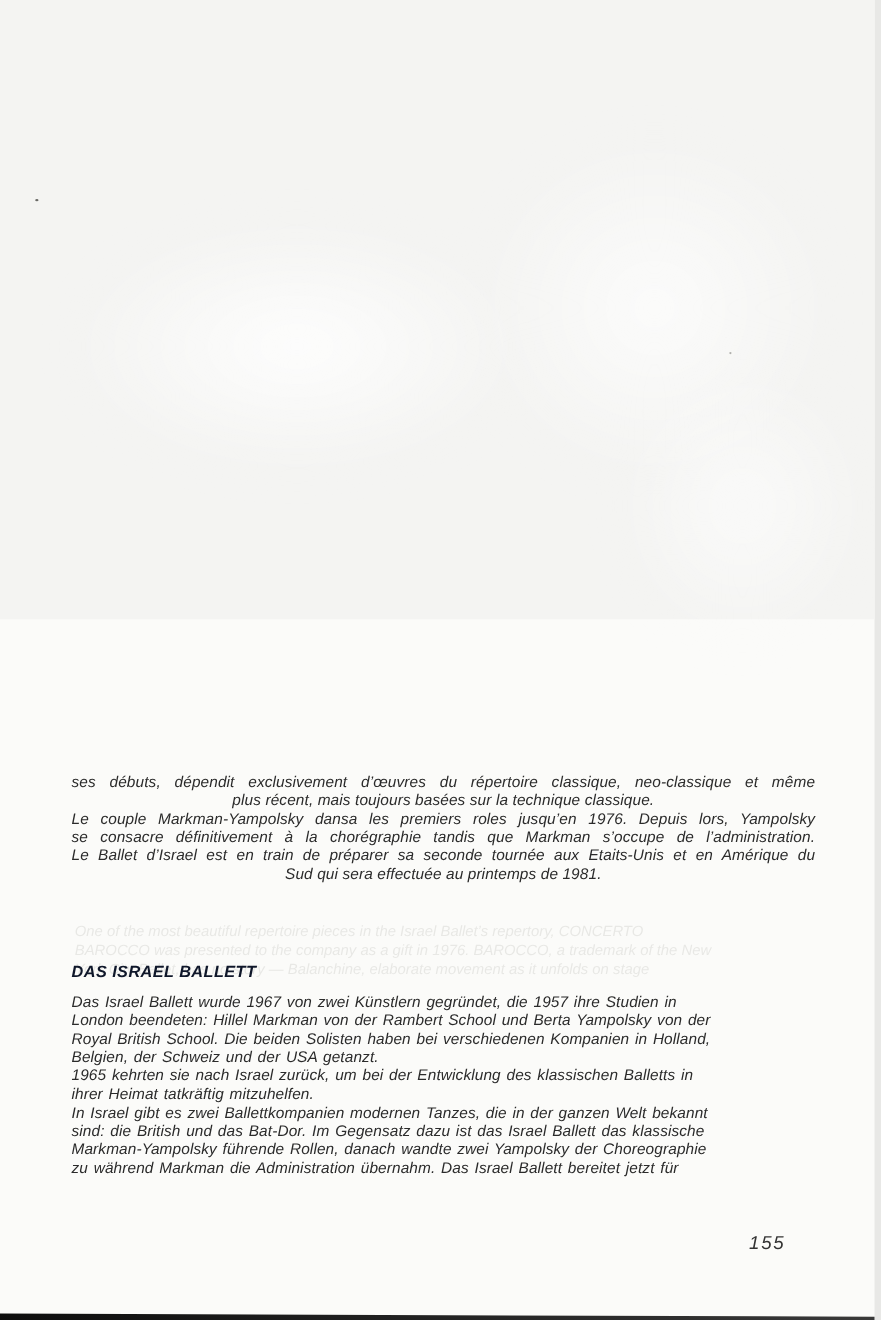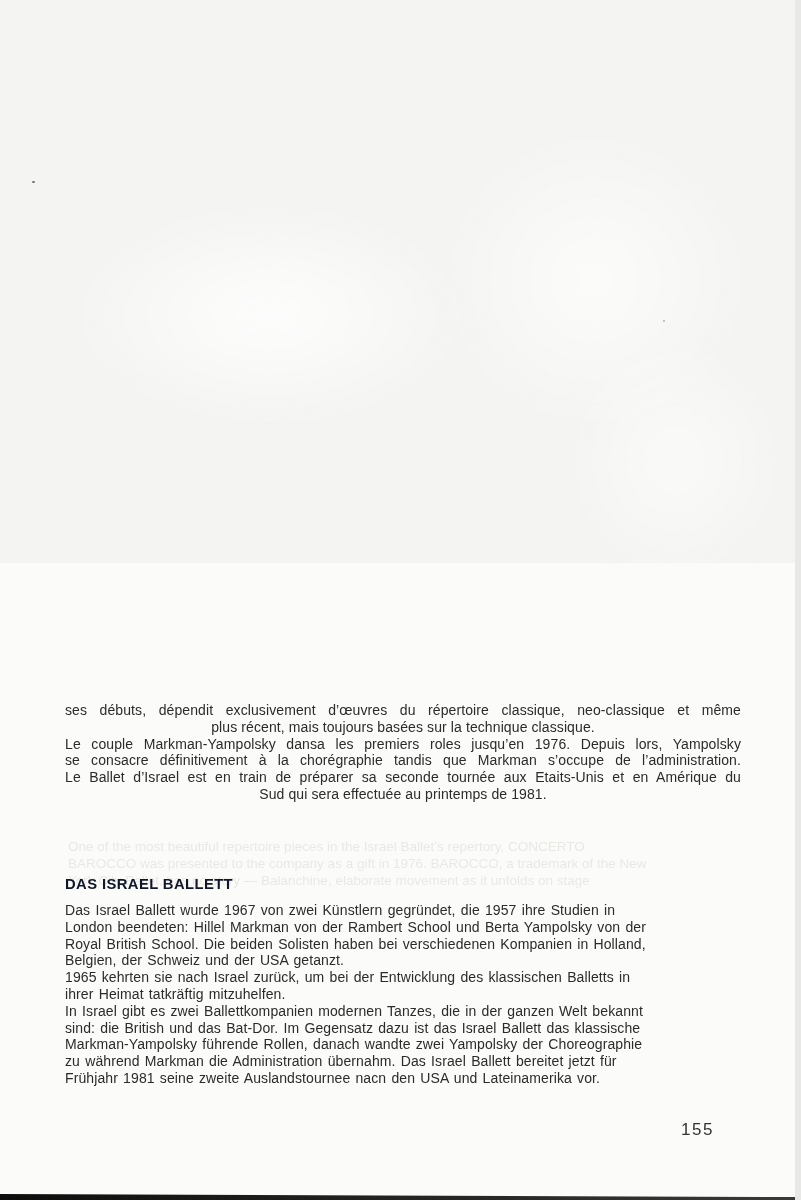--- a/index.html
+++ b/index.html
@@ -8,20 +8,21 @@
     background: #e8e8e6;
   }
   .page {
     position: relative;
     width: 795px;
     height: 1200px;
     background: #fbfbf9;
     overflow: hidden;
     font-family: "Liberation Sans", sans-serif;
     color: #2b2b2b;
+    font-style: italic;
   }
   
   .top-band {
     position: absolute;
     top: 0; left: 0;
     width: 801px;
     height: 563px;
     background: #f4f4f2;
   }
   .ghost-blob {
@@ -160,20 +161,19 @@
     <div class="line">Das Israel Ballett wurde 1967 von zwei Künstlern gegründet, die 1957 ihre Studien in</div>
     <div class="line">London beendeten: Hillel Markman von der Rambert School und Berta Yampolsky von der</div>
     <div class="line">Royal British School. Die beiden Solisten haben bei verschiedenen Kompanien in Holland,</div>
     <div class="line">Belgien, der Schweiz und der USA getanzt.</div>
     <div class="line">1965 kehrten sie nach Israel zurück, um bei der Entwicklung des klassischen Balletts in</div>
     <div class="line">ihrer Heimat tatkräftig mitzuhelfen.</div>
     <div class="line">In Israel gibt es zwei Ballettkompanien modernen Tanzes, die in der ganzen Welt bekannt</div>
     <div class="line">sind: die British und das Bat-Dor. Im Gegensatz dazu ist das Israel Ballett das klassische</div>
     <div class="line">Markman-Yampolsky führende Rollen, danach wandte zwei Yampolsky der Choreographie</div>
     <div class="line">zu während Markman die Administration übernahm. Das Israel Ballett bereitet jetzt für</div>
-    <div class="line">Frühjahr 1981 seine zweite Auslandstournee nacn den USA und Lateinamerika vor.</div>
   </div>
 
   <div class="page-number">155</div>
 
   <div class="bottom-edge"></div>
 
 </div>
 
 </body></html>

